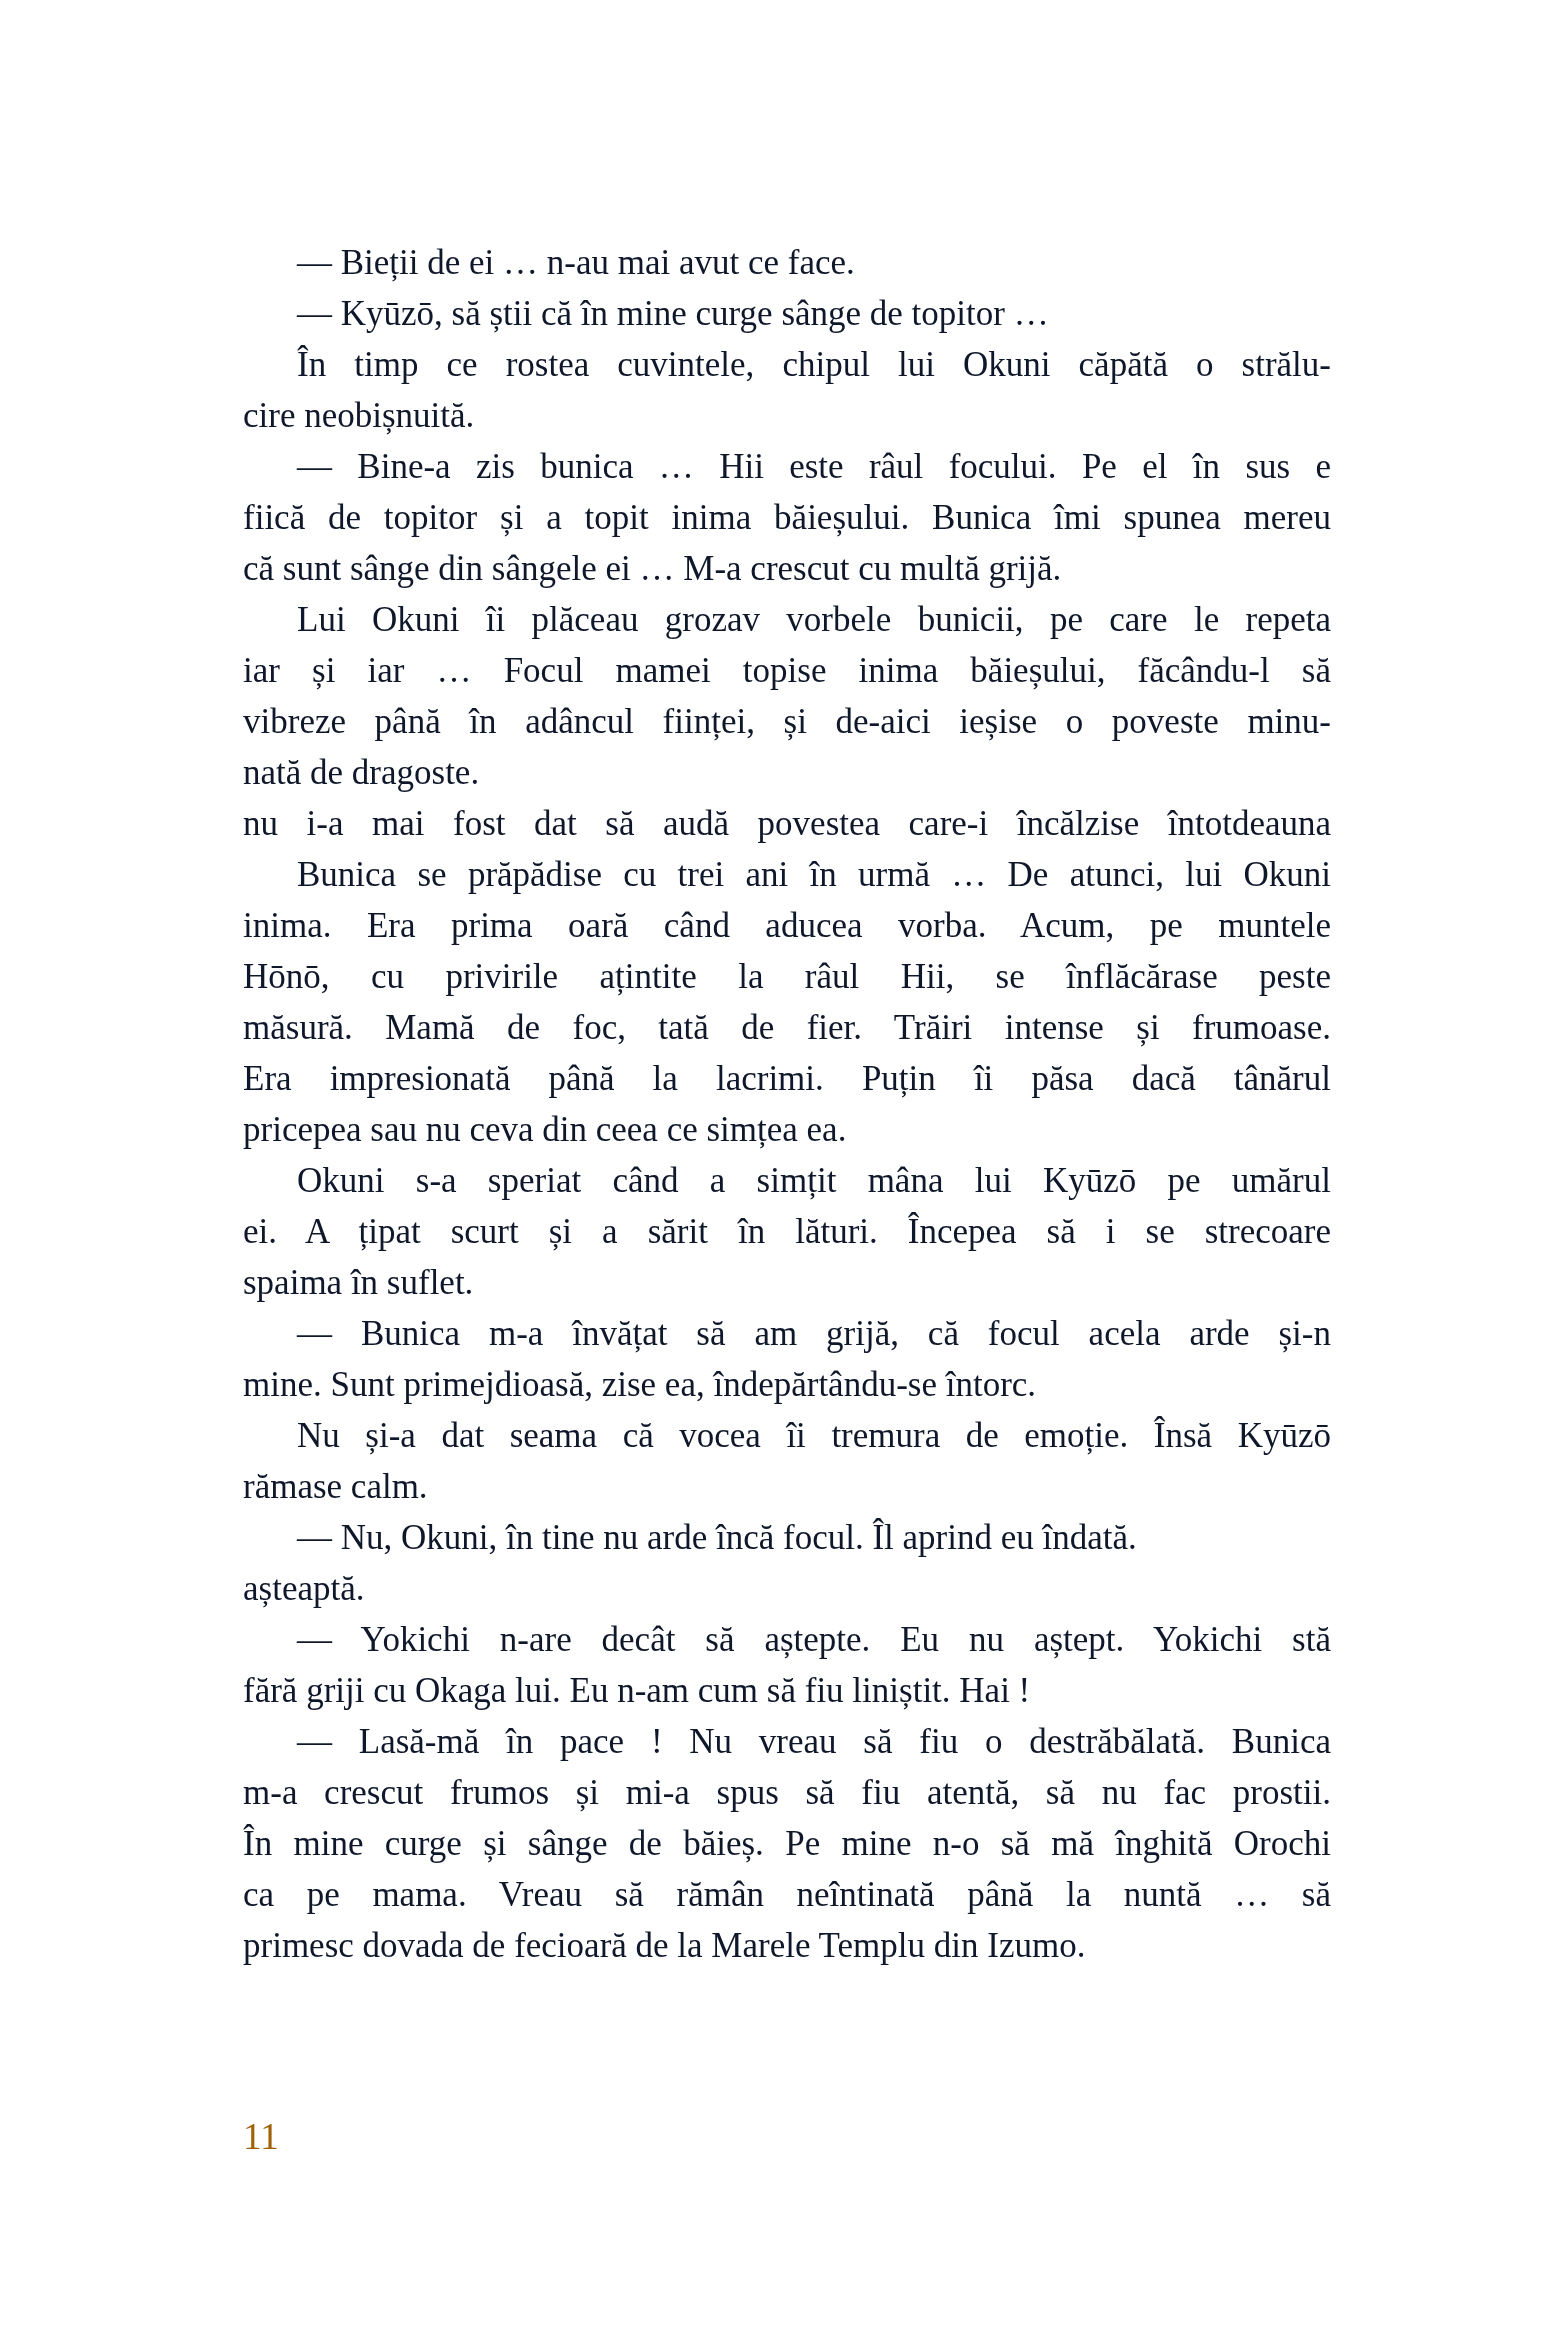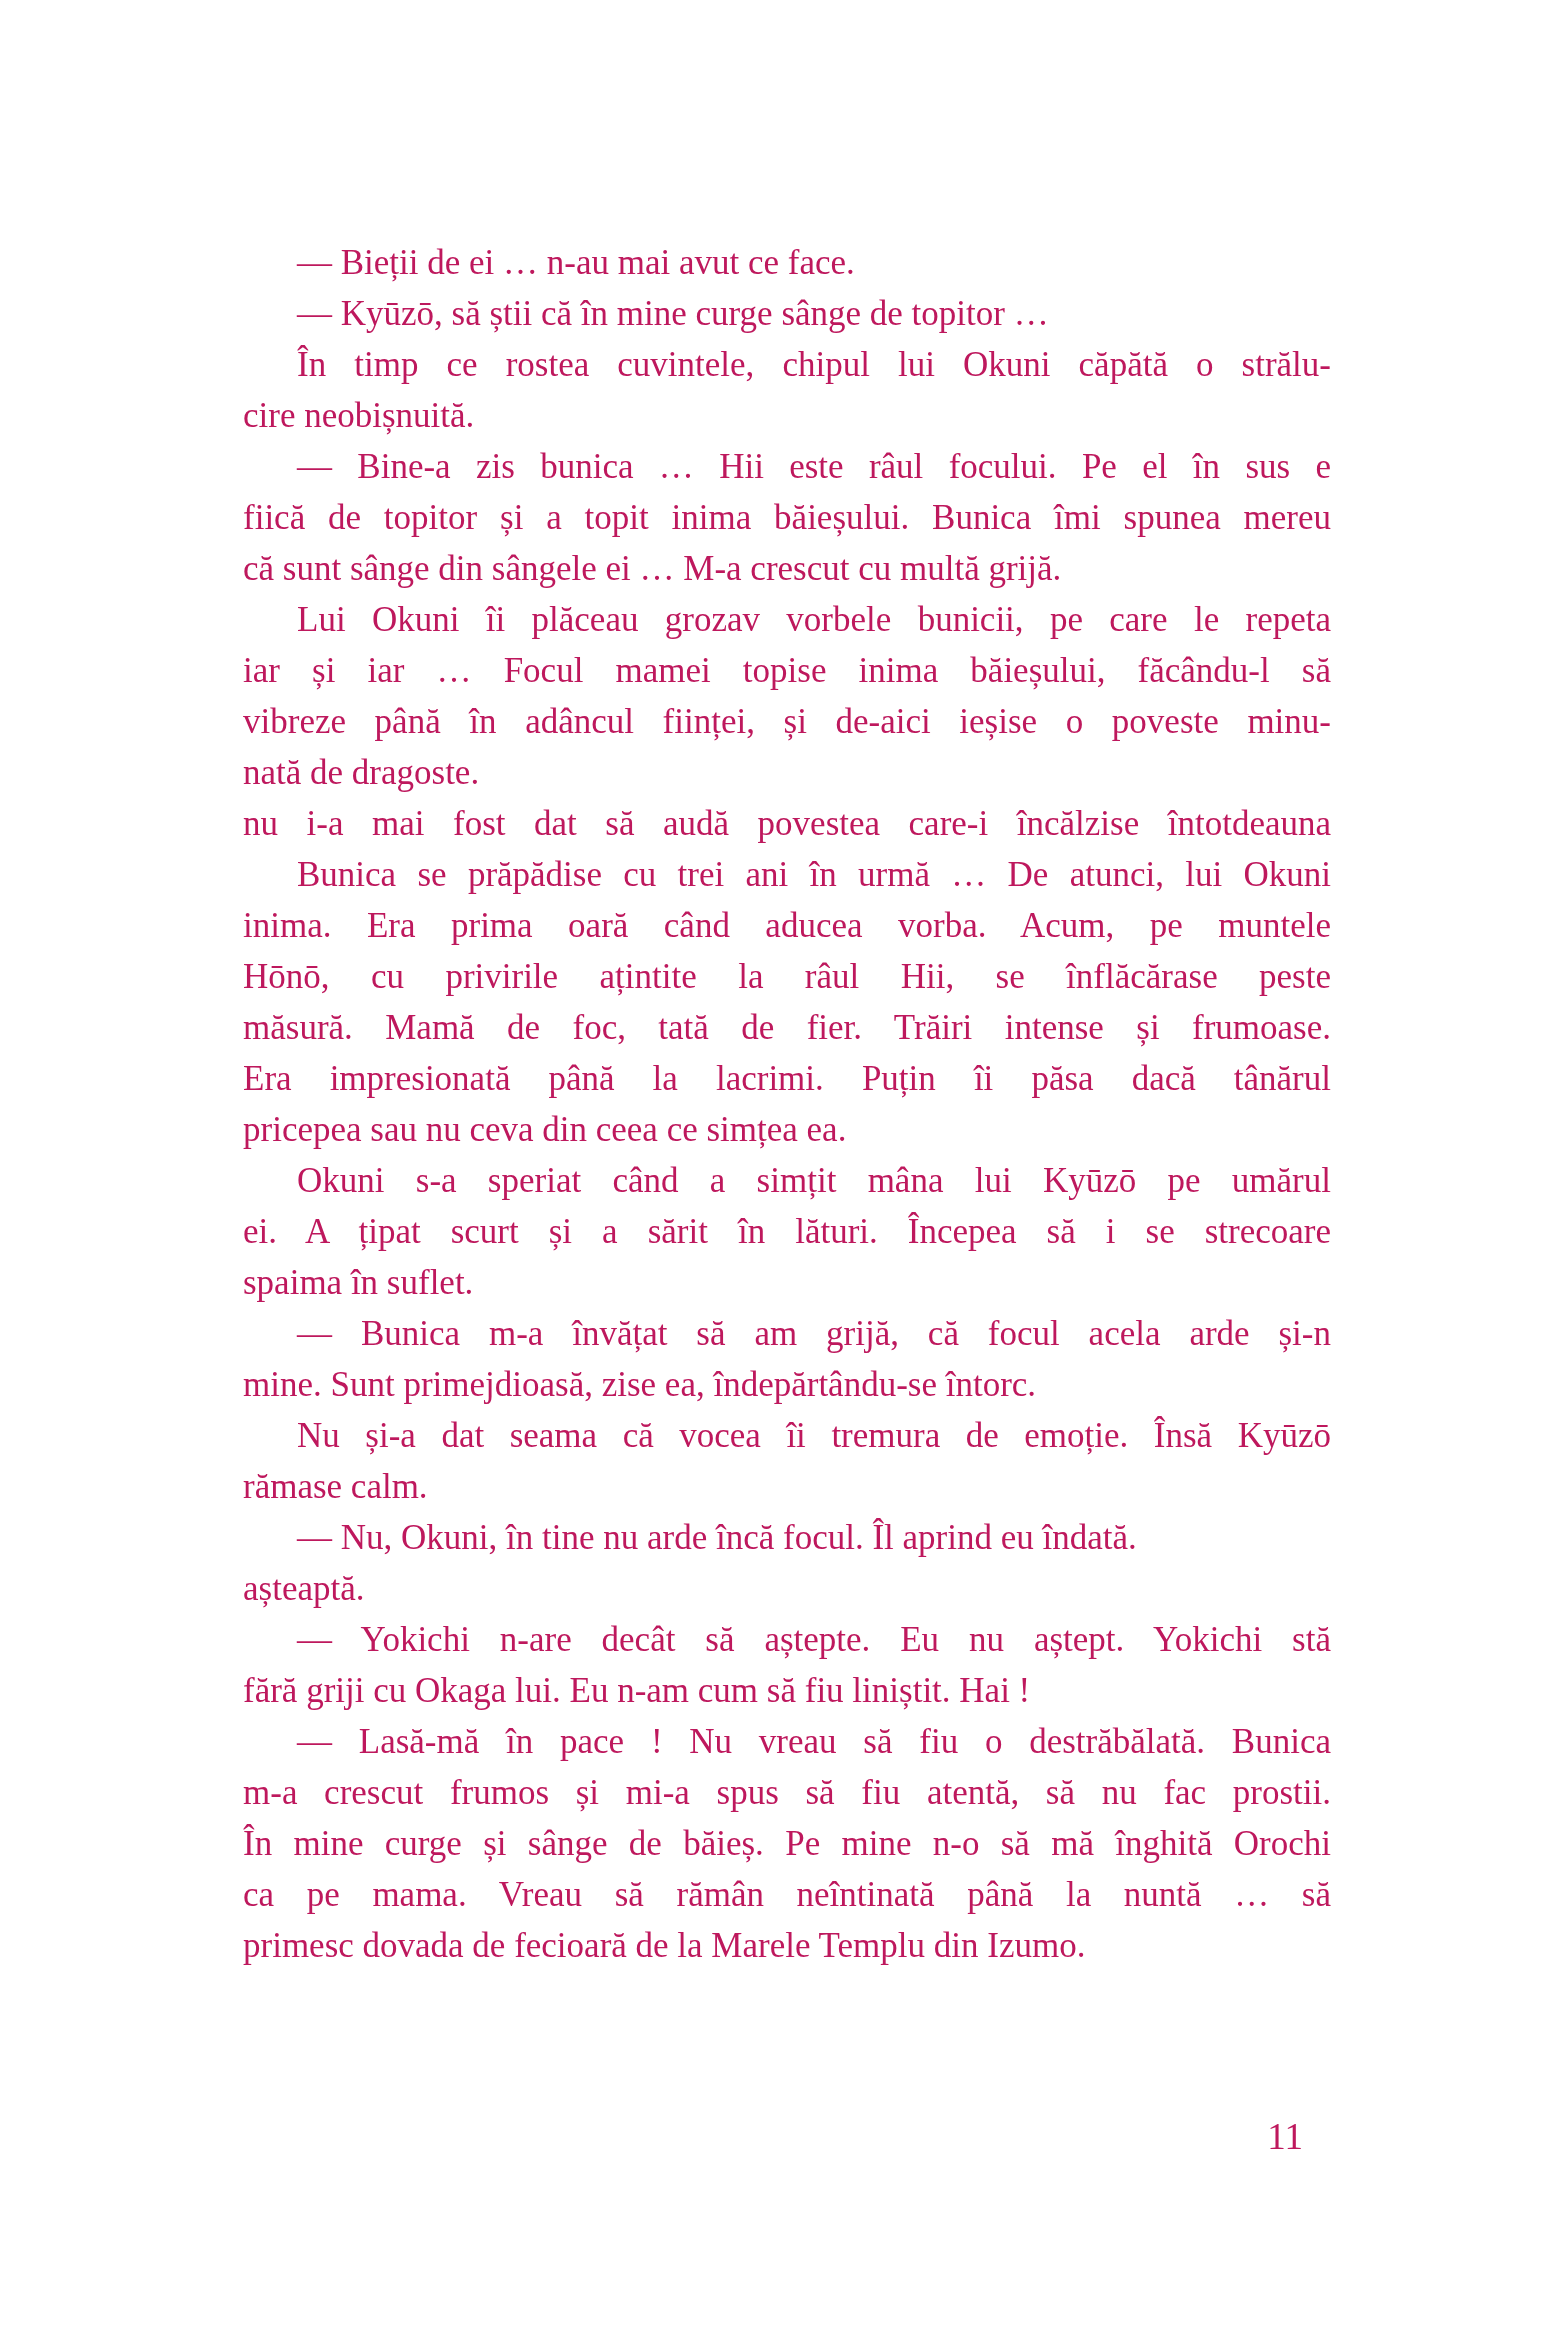--- a/index.html
+++ b/index.html
@@ -12,21 +12,21 @@
     width: 1565px;
     height: 2347px;
     background: #ffffff;
     overflow: hidden;
   }
   .text-block {
     position: absolute;
     left: 243px;
     top: 237px;
     width: 1088px;
-    color: #be185d;
+    color: #0f172a;
     font-family: "Liberation Serif", "DejaVu Serif", serif;
     font-size: 35px;
     line-height: 51px;
   }
   .paragraph { margin: 0; padding: 0; }
   .line {
     text-align: justify;
     text-align-last: justify;
   }
   .line.para-end {
@@ -35,22 +35,21 @@
   .line.para-start {
     text-indent: 54px;
   }
   .page-number {
     position: absolute;
     left: 243px;
     top: 2118px;
     width: 1088px;
     box-sizing: border-box;
     padding-right: 28px;
-    text-align: right;
-    color: #be185d;
+    color: #a16207;
     font-family: "Liberation Serif", "DejaVu Serif", serif;
     font-size: 37px;
     line-height: 1;
   }
 </style>
 </head>
 <body>
 
 <div class="page">
   <div class="text-block">

